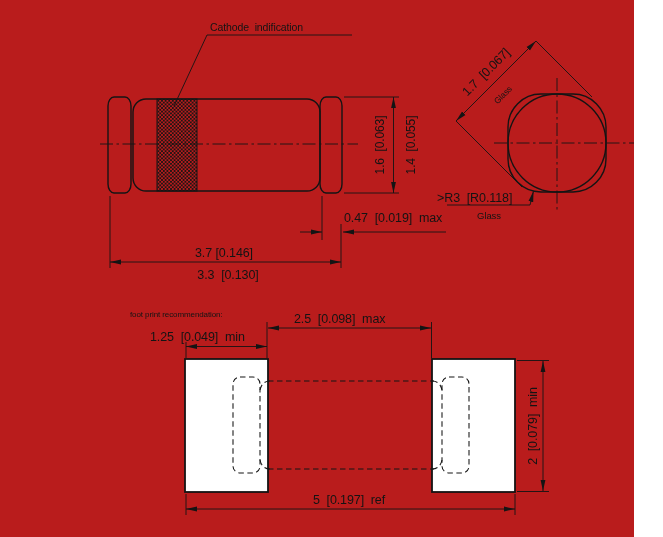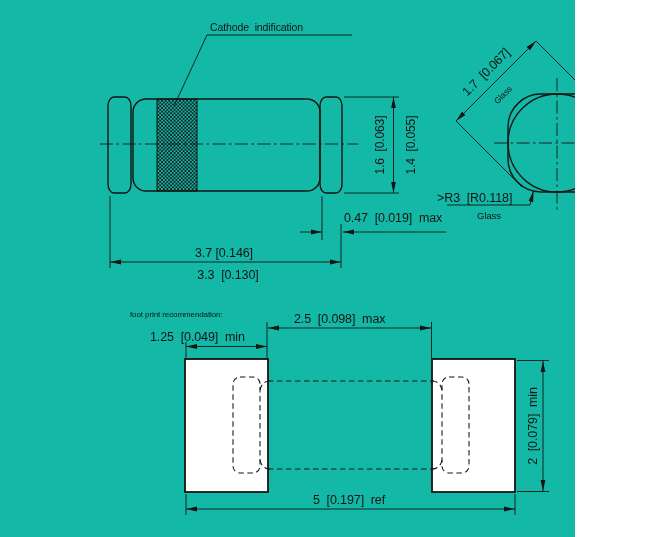--- a/index.html
+++ b/index.html
@@ -1,16 +1,16 @@
 <!DOCTYPE html>
 <html><head>
 <meta charset="utf-8">
 <style>
   html,body{margin:0;padding:0;background:#fff;}
-  .page{position:relative;width:575px;height:537px;background:#14b8a6;overflow:hidden;
+  .page{position:relative;width:634px;height:537px;background:#b91c1c;overflow:hidden;
         font-family:"Liberation Sans", sans-serif;}
   svg{display:block;}
   svg text{fill:#141414;white-space:pre;letter-spacing:-0.1px;}
   .t12{font-size:12.5px;}
   .t12s{font-size:12px;}
   .t10{font-size:10.5px;}
   .t9{font-size:9.5px;}
   .t8{font-size:8px;}
   .t85{font-size:8.5px;}
   .outline{stroke:#141414;stroke-width:1.4;fill:none;}

